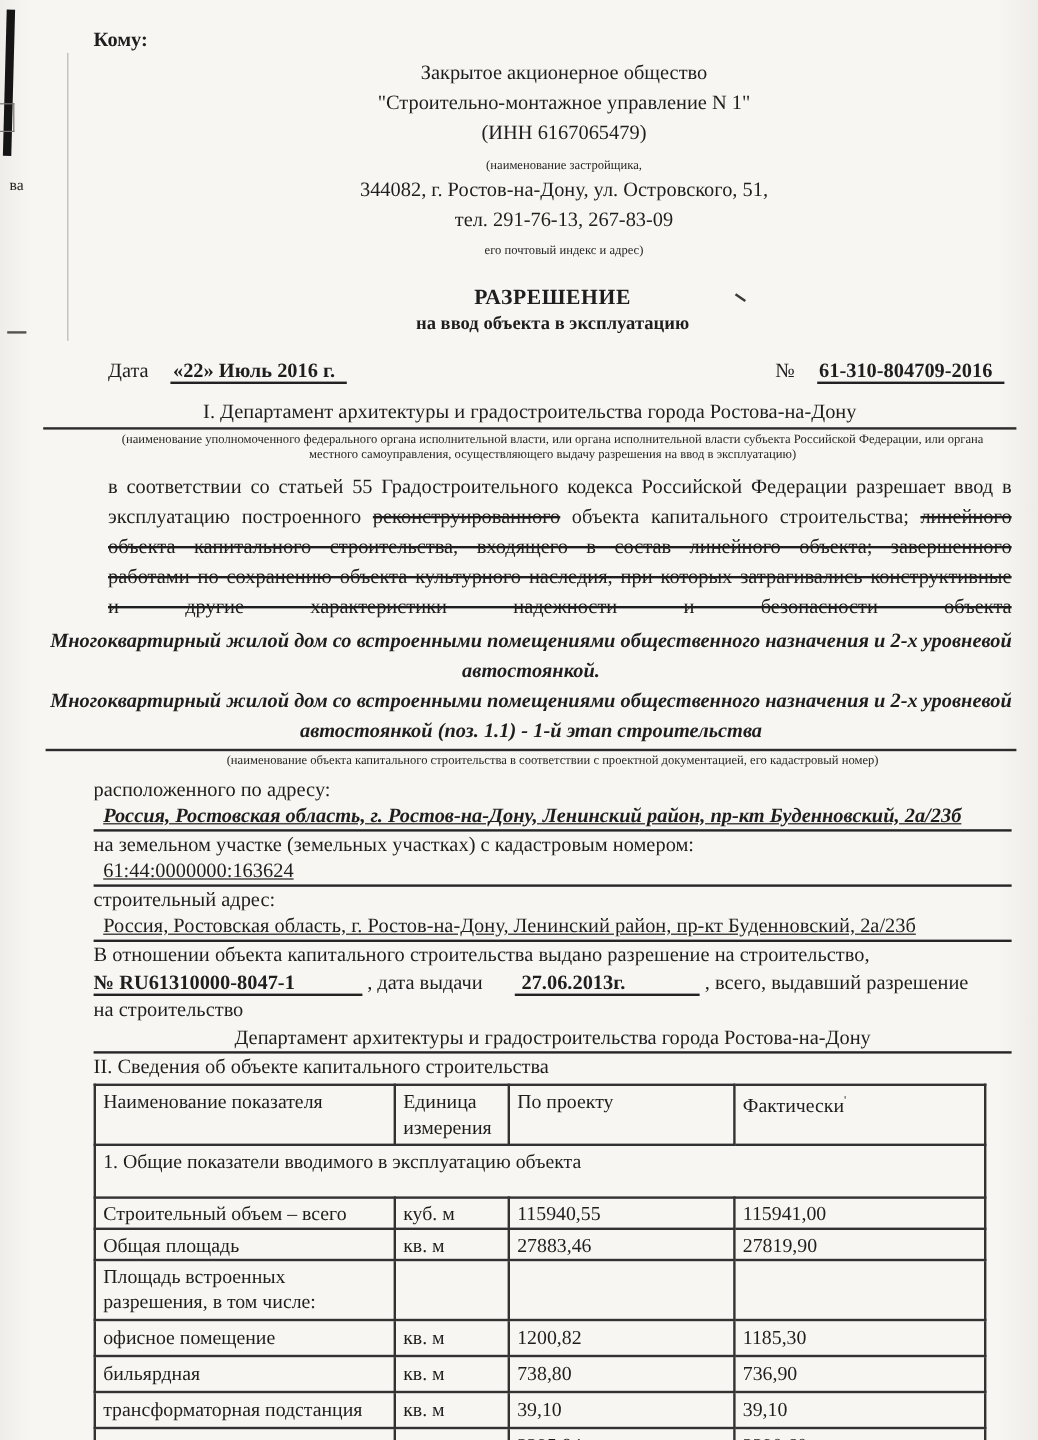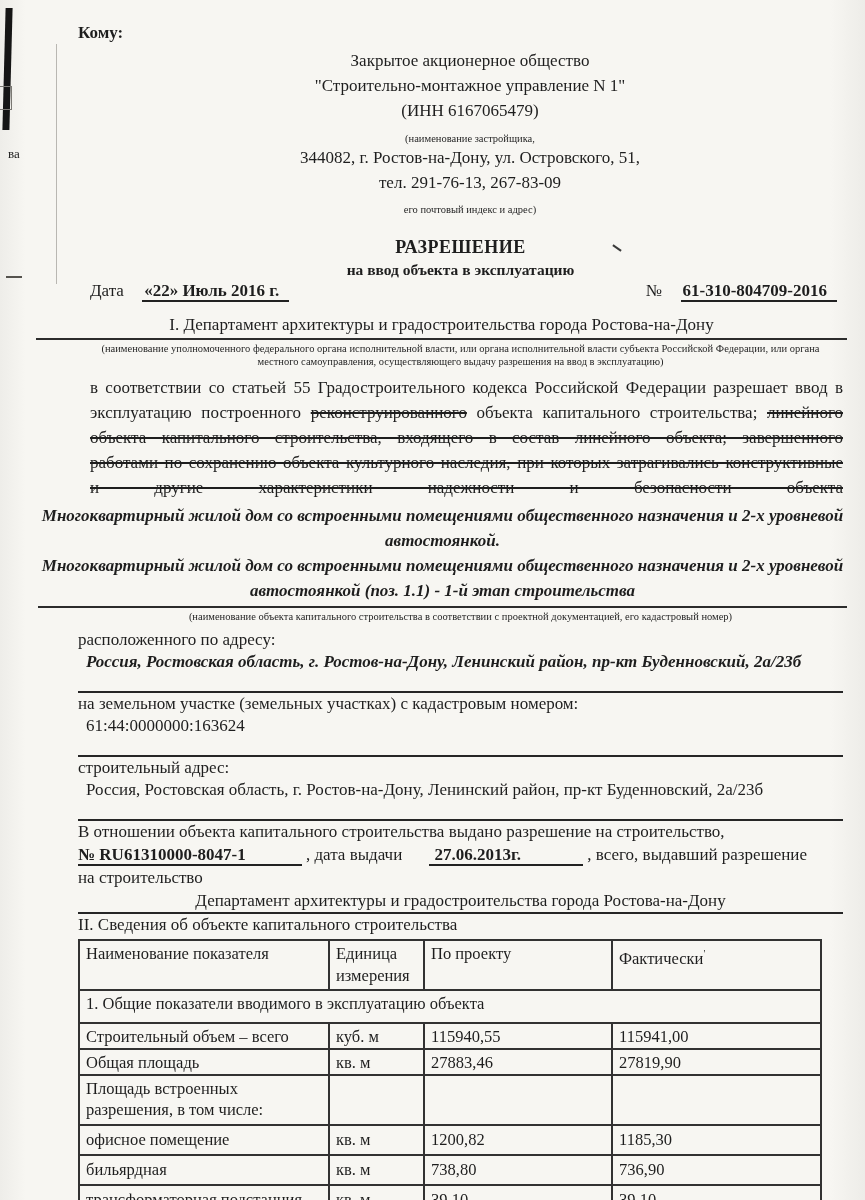--- a/index.html
+++ b/index.html
@@ -26,55 +26,55 @@
   .komu { font-weight: bold; font-size: 17px; line-height: 22px; }
   .recipient { width: 640px; margin-left: 72px; text-align: center; margin-top: 4px; }
   .recipient .org { font-size: 17px; line-height: 25px; }
   .hint { font-size: 10.5px; line-height: 13px; color: #262626; }
   .recipient .hint { margin-top: 9px; }
   .recipient .hint.last { margin-top: 8px; }
 
   .title { text-align: center; font-weight: bold; font-size: 18px; margin-top: 20px; line-height: 23px; letter-spacing: .5px; }
   .subtitle { text-align: center; font-weight: bold; font-size: 15.5px; line-height: 21px; }
 
-  .meta-row { display: flex; justify-content: space-between; margin-top: 1px; font-size: 17px; padding-right: 6px; }
+  .meta-row { display: flex; justify-content: space-between; margin-top: 19px; font-size: 17px; padding-right: 6px; }
   .meta-left { margin-left: 12px; }
   .meta-label { margin-right: 14px; }
   .ul-bold { font-weight: bold; border-bottom: 2px solid #222; padding: 0 10px 0 2px; }
 
   .issuer-heading { text-align: center; font-size: 17px; line-height: 23px; margin-top: 12px;
                     border-bottom: 2px solid #2c2c2c; margin-left: -42px; margin-right: -4px; padding-bottom: 2px; }
   .issuer-hint { text-align: center; max-width: 755px; margin: 2px auto 0; }
 
   .body-para { font-size: 17px; line-height: 25px; text-align: justify; text-align-last: justify;
                margin-top: 7px; margin-left: 12px; word-spacing: 2px; }
   .body-para s { text-decoration: line-through; text-decoration-thickness: 1.5px; }
 
   .objname { text-align: center; font-weight: bold; font-style: italic; font-size: 17px; line-height: 25px;
              margin-top: 3px; border-bottom: 2px solid #2c2c2c; margin-left: -40px; margin-right: -4px; padding-bottom: 3px; }
   .objname-hint { text-align: center; margin-top: 2px; }
 
   .loc { font-size: 17px; }
   .line { line-height: 22px; min-height: 22px; }
   .mt6 { margin-top: 6px; }
-  .ul-block { border-bottom: 2px solid #262626; padding-left: 8px; padding-bottom: 18px; }
+  .ul-block { border-bottom: 2px solid #262626; padding-left: 8px; padding-bottom: 0; text-decoration: underline; }
   .bi { font-weight: bold; font-style: italic; }
 
   .permit-line { line-height: 23px; }
   .pnum { font-weight: bold; border-bottom: 2px solid #222; padding-right: 56px; }
   .pdate { font-weight: bold; border-bottom: 2px solid #222; padding: 0 62px 0 6px; margin-left: 22px; }
   .permit-issuer-line { display: flex; line-height: 23px; flex-direction: column; }
   .permit-issuer-line .lbl { white-space: nowrap; padding-right: 16px; }
   .fill-ul { flex: 1; border-bottom: 2px solid #262626; text-align: center; }
 
   table.obj { border-collapse: collapse; width: 742px; margin-top: 3px; table-layout: fixed;
               font-size: 16.5px; }
   table.obj th, table.obj td { border: 2px solid #323232; vertical-align: top; text-align: left; font-weight: normal; }
   table.obj th { padding: 2px 6px; line-height: 22px; height: 48px; }
-  td.section-cell { text-align: center; vertical-align: bottom; height: 33px; padding-bottom: 1px; }
+  td.section-cell { text-align: center; vertical-align: bottom; height: 44px; padding-bottom: 1px; }
   table.obj td { padding: 2px 6px 1px 6px; line-height: 21px; }
   tr.h-sm td { height: 26px; }
   tr.h-2l td { height: 50px; }
   tr.h-md td { height: 30px; padding-top: 3px; }
   td.unit { text-align: center; margin-top: 18px; }
   sup.fmark { font-size: 10px; }
 </style>
 </head>
 <body>
 

